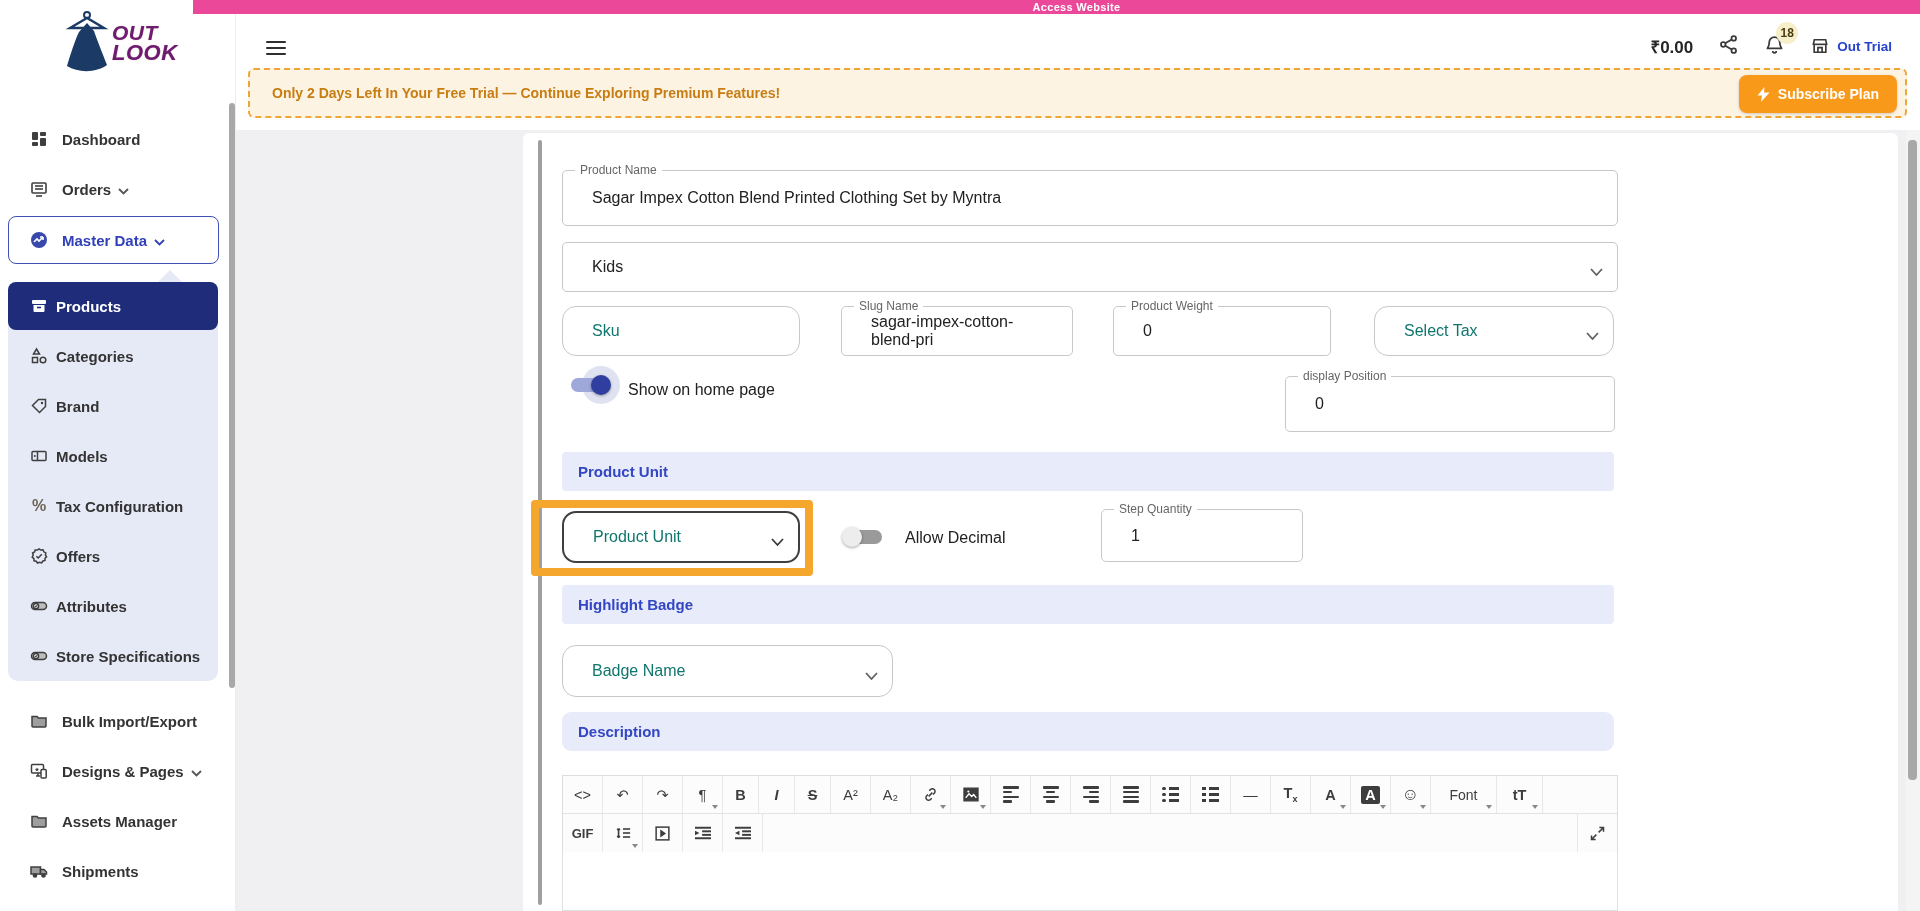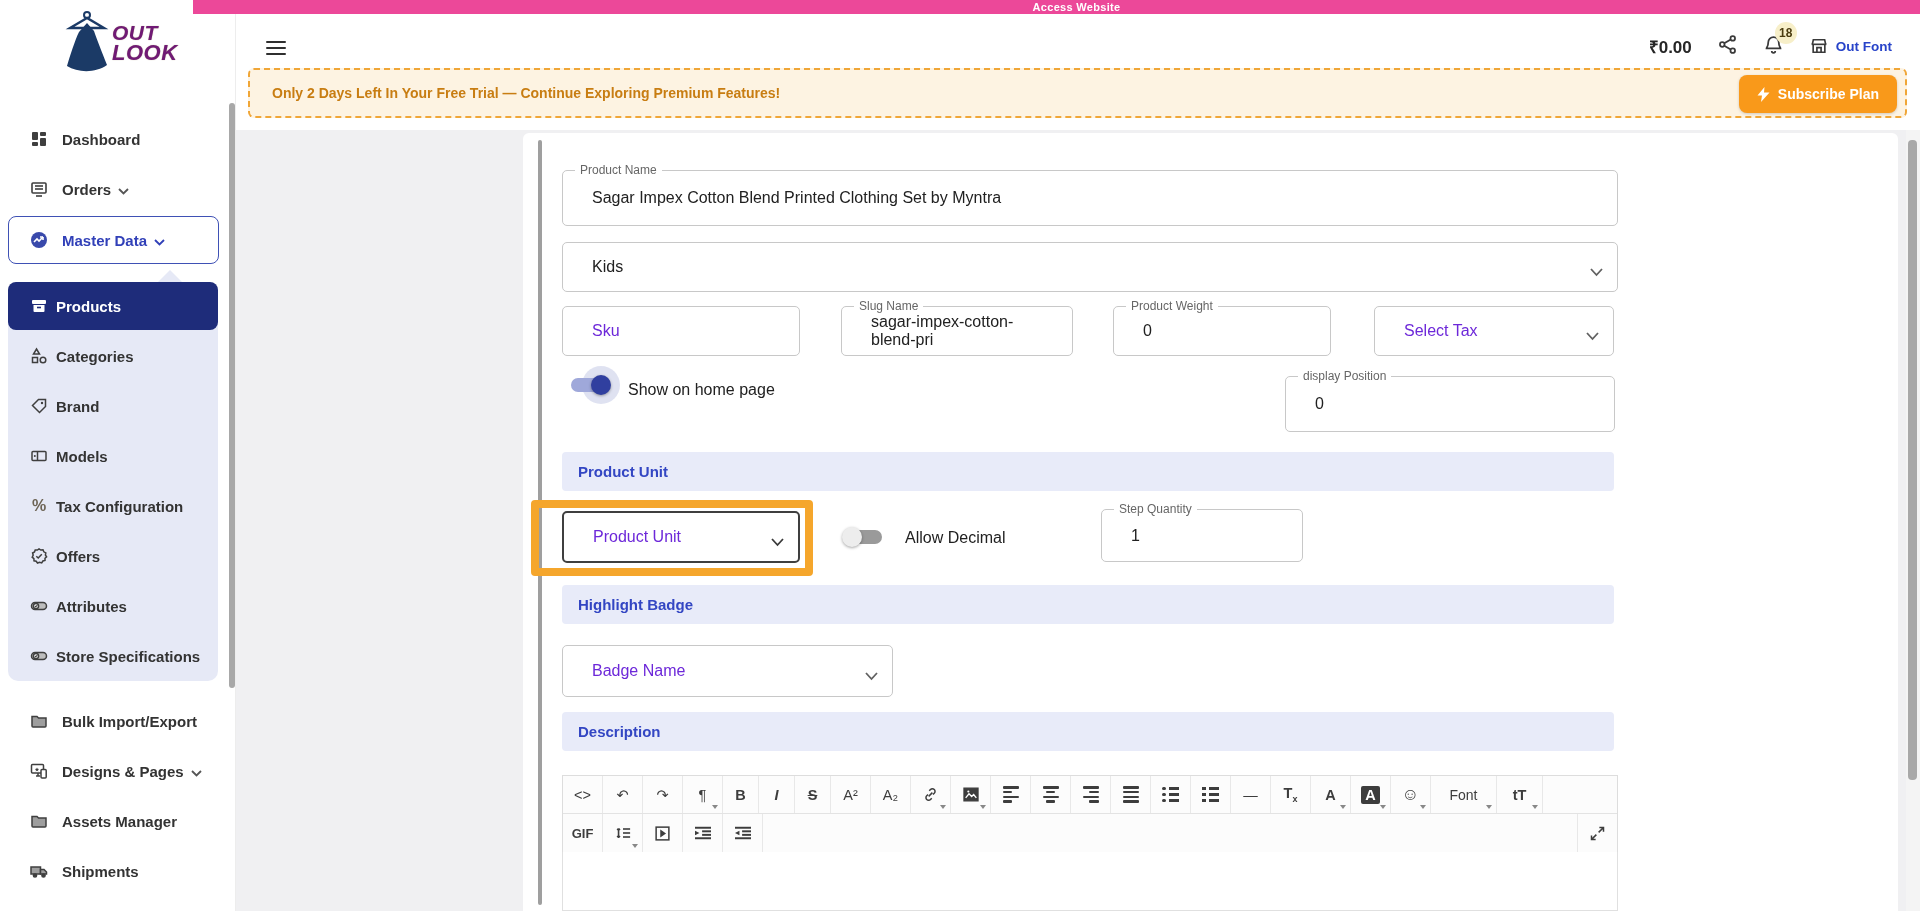--- a/index.html
+++ b/index.html
@@ -62,21 +62,21 @@
 
   
   .content { position:absolute; left:236px; top:130px; right:0; bottom:0; background:#f0f0f2; }
   .card { position:absolute; left:523px; top:133px; width:1375px; height:778px; background:#fff; border-radius:6px 6px 0 0; }
   .vline { position:absolute; left:538px; top:140px; width:4px; height:765px; background:#9f9f9f; border-radius:2px; z-index:5; }
 
   .field { position:absolute; background:#fff; border:1px solid #c8c8c8; border-radius:5px;
            display:flex; align-items:center; padding:0 29px; font-size:16px; color:#212121; }
   .field .notch { position:absolute; top:-8px; left:12px; background:#fff; padding:0 5px;
                   font-size:12px; color:#666; line-height:14px; }
-  .field.placeholder { color:#6d28d9; }
+  .field.placeholder { color:#0f766e;border-radius:14px; }
   .field .chevsel { position:absolute; right:14px; top:50%; margin-top:-4px; }
 
   .sect { position:absolute; background:#e8ebf9; border-radius:4px; display:flex; align-items:center; }
   .sect span { margin-left:16px; color:#3346c3; font-size:15px; font-weight:700; }
 
   .orange-frame { position:absolute; left:531px; top:500px; width:282px; height:76px;
                   border:8px solid #f5a62c; border-radius:4px; z-index:6; }
 
   
   .switch { position:absolute; width:46px; height:26px; cursor:pointer; }
@@ -353,21 +353,21 @@
           </svg>
         <span class="badge">18</span>
       </span>
       <span class="storewrap">
         <svg width="20" height="20" viewBox="0 0 24 24" fill="none" stroke="#3a3a3a" stroke-width="2">
             <path d="M4 10 L5.2 4.5 H18.8 L20 10"></path>
             <path d="M3.2 10 H20.8"></path>
             <path d="M5 10 V19.5 H19 V10"></path>
             <path d="M9.5 19.5 V14 H14.5 V19.5"></path>
           </svg>
-        <span>Out Font</span>
+        <span>Out Trial</span>
       </span>
     </div>
 
     <div class="banner">
       <span class="msg">Only 2 Days Left In Your Free Trial — Continue Exploring Premium Features!</span>
       <button class="subscribe">
         <svg width="13" height="15" viewBox="0 0 13 15">
             <path d="M7.5 0 L0.5 8.5 H5 L4 15 L12.5 5.5 H7 Z" fill="#fff"></path>
           </svg>
         <span>Subscribe Plan</span>
@@ -460,21 +460,21 @@
 
   <div class="field placeholder" style="left:562px; top:645px; width:331px; height:52px;">
     <span>Badge Name</span>
     <span class="chevsel">
       <svg width="13" height="9" viewBox="0 0 13 9" fill="none" stroke="#616161" stroke-width="1.8">
           <path d="M1 1 L6.5 7 L12 1"></path>
         </svg>
     </span>
   </div>
 
-  <div class="sect" style="left:562px; top:712px; width:1052px; height:39px;">
+  <div class="sect" style="left:562px; top:712px; width:1052px; height:39px;border-radius:9px;">
     <span>Description</span>
   </div>
 
   <div class="toolbar">
     <div class="trow r1">
       <div class="tbtn">
           <span>&lt;&gt;</span>
         </div>
       <div class="tbtn">
           <span>↶</span>

